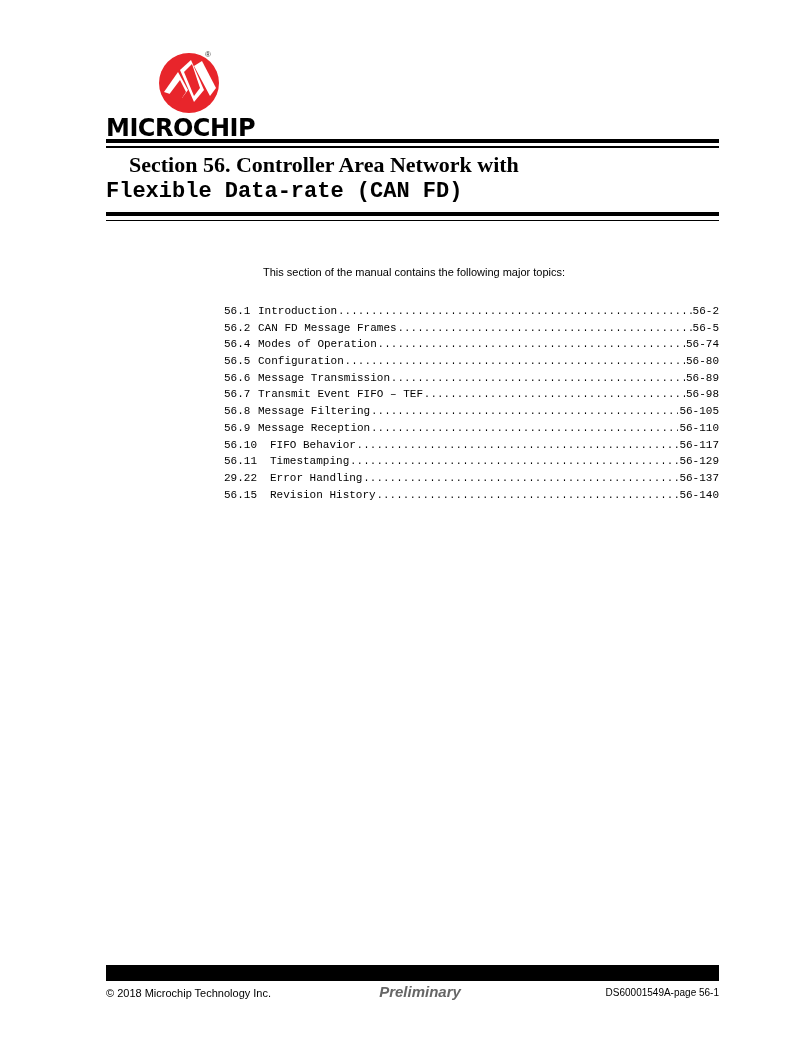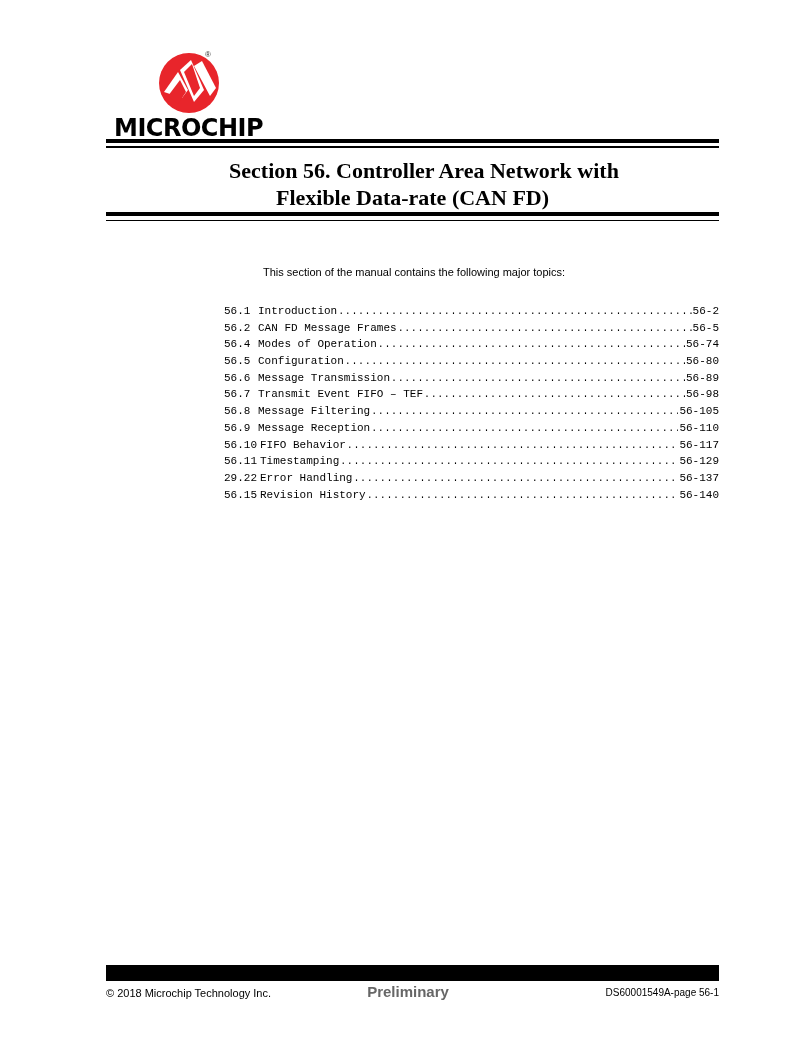--- a/index.html
+++ b/index.html
@@ -1,49 +1,49 @@
 <!DOCTYPE html>
 <html><head>
   <meta charset="utf-8">
   <style>
     html, body { margin: 0; padding: 0; background: #ffffff; }
     body { width: 802px; height: 1037px; position: relative; overflow: hidden; font-family: "Liberation Sans", sans-serif; color: #000; }
 
     .logo { position: absolute; left: 106px; top: 50px; width: 160px; height: 90px; }
     .logo-mark { position: absolute; left: 52px; top: 2px; width: 62px; height: 62px; }
     .logo-reg { position: absolute; left: 99px; top: 0px; font-size: 8px; color: #333; font-family: "Liberation Sans", sans-serif; }
-    .logo-word { position: absolute; left: 8px; top: 64px; font-family: "DejaVu Sans", sans-serif; font-weight: bold; font-size: 24px; letter-spacing: -0.5px; color: #000; white-space: nowrap; }
+    .logo-word { position: absolute; left: 0px; top: 64px; font-family: "DejaVu Sans", sans-serif; font-weight: bold; font-size: 24px; letter-spacing: -0.5px; color: #000; white-space: nowrap; }
 
     .rule { position: absolute; left: 106px; width: 613px; background: #000; }
     .rule.thick-top { top: 139px; height: 4px; }
     .rule.thin-top { top: 146px; height: 1.5px; }
     .rule.thick-bot { top: 212px; height: 4px; }
     .rule.thin-bot { top: 219.5px; height: 1.5px; }
 
-    .title { position: absolute; left: 106px; width: 613px; top: 157px; text-align: center; font-family: "Liberation Serif", serif; font-weight: bold; font-size: 22px; line-height: 27px; }
+    .title { position: absolute; left: 106px; width: 613px; top: 151px; font-family: "Liberation Serif", serif; font-weight: bold; font-size: 22px; line-height: 27px; }
     .title .line { display: block; }
     .title .l1 { margin-left: 23px; }
-    .title .l2 { margin-left: 0px; }
+    .title .l2 { margin-left: 0px; font-family: Liberation Mono, monospace; }
 
     .intro { position: absolute; left: 224px; top: 266px; font-size: 11px; margin-left: 39px; }
 
     .toc { position: absolute; left: 224px; top: 303px; width: 495px; font-size: 11px; }
     .toc-row { display: flex; align-items: baseline; height: 16.7px; line-height: 16.7px; white-space: nowrap; font-family: Liberation Mono, monospace; }
     .toc-num { flex: 0 0 auto; }
     .toc-num.short { width: 34px; }
-    .toc-num.long { width: auto; margin-right: 3px; }
+    .toc-num.long { width: auto; margin-right: 13px; }
     .toc-title { flex: 0 0 auto; }
     .toc-dots { flex: 1 1 auto; overflow: hidden; margin: 0 1px; }
     .toc-dots::before { content: ".................................................................................................................................................................................................................................................................................."; letter-spacing: 0.6px; font-size: 10px; }
     .toc-page { flex: 0 0 auto; text-align: right; }
 
     .footer-bar { position: absolute; left: 106px; top: 965px; width: 613px; height: 16px; background: #000; }
     .footer-left { position: absolute; left: 106px; top: 987px; font-size: 11px; }
     .footer-center { position: absolute; left: 0; width: 802px; top: 983px; text-align: center; font-size: 15px; font-weight: bold; color: #666; }
-    .footer-center span { position: relative; left: 7px; }
+    .footer-center span { position: relative; left: 19px; font-style: italic; }
     .footer-right { position: absolute; right: 83px; top: 987px; font-size: 10px; }
   </style>
 </head>
 <body>
 
 <div class="logo">
   <svg class="logo-mark" viewBox="0 0 62 62">
     <circle cx="31" cy="31" r="30" fill="#E8252B"></circle>
 
     <polygon points="6,40 20,20 30,38 24,46" fill="#ffffff"></polygon>

